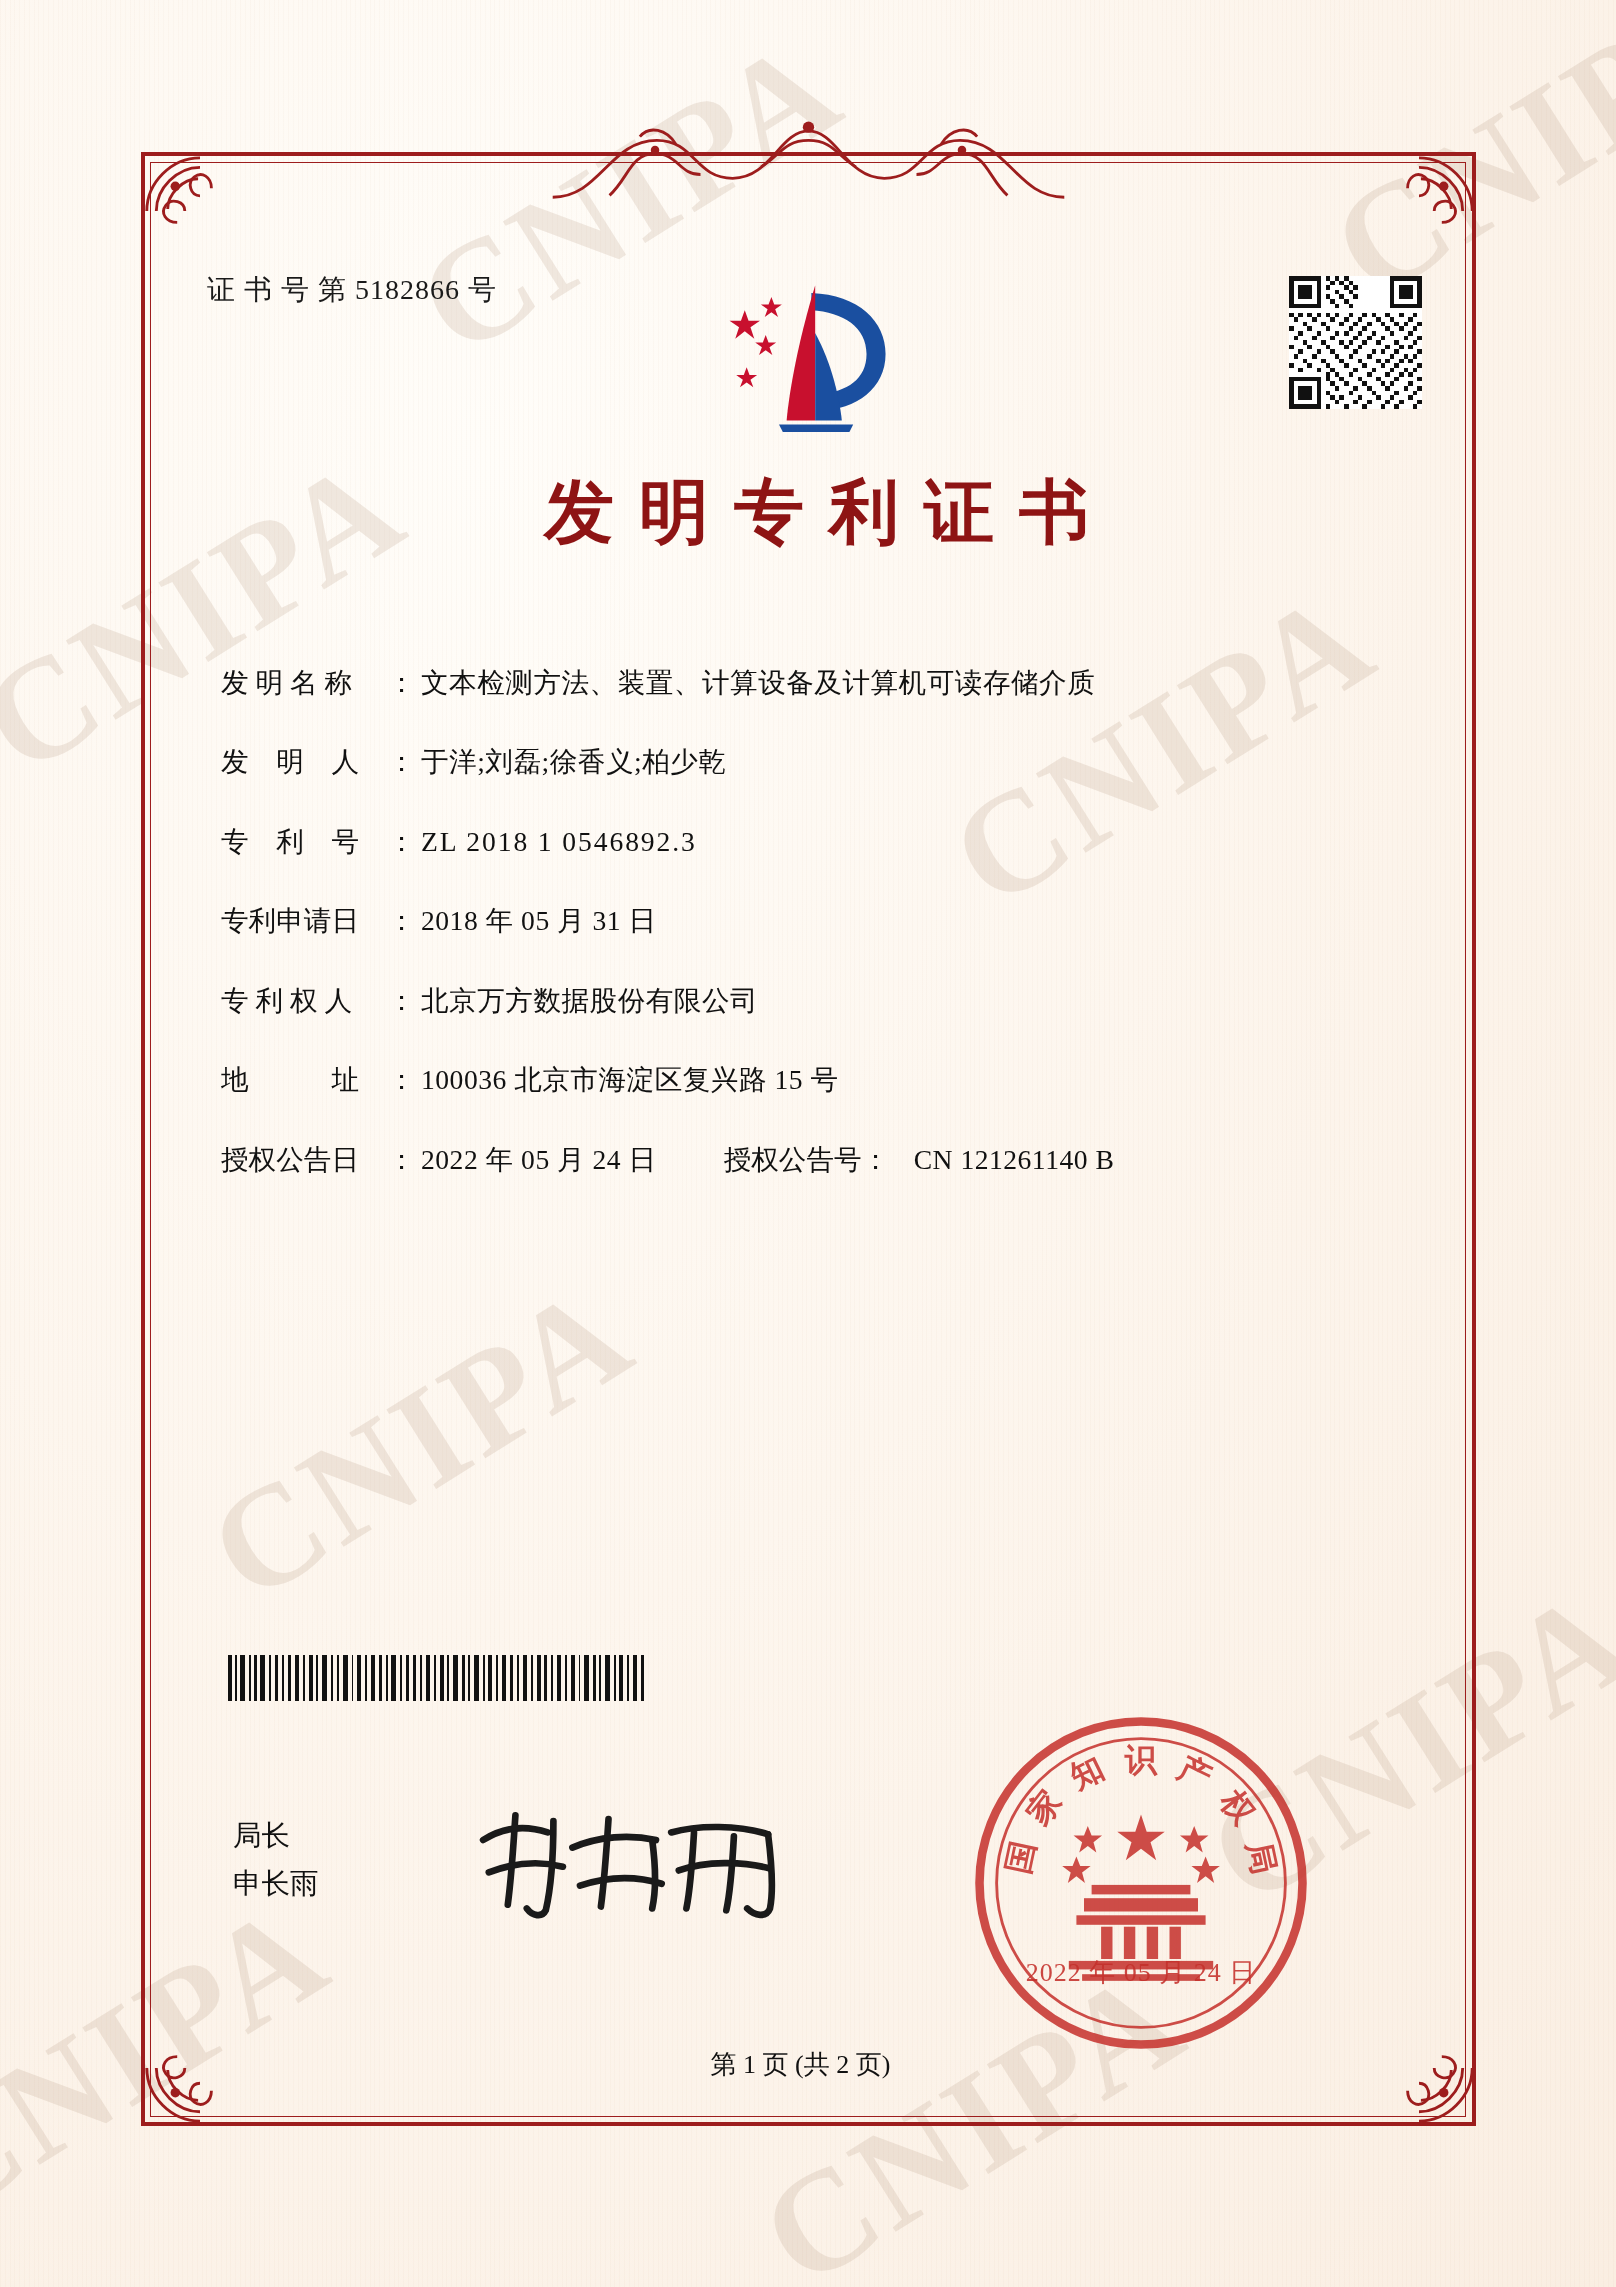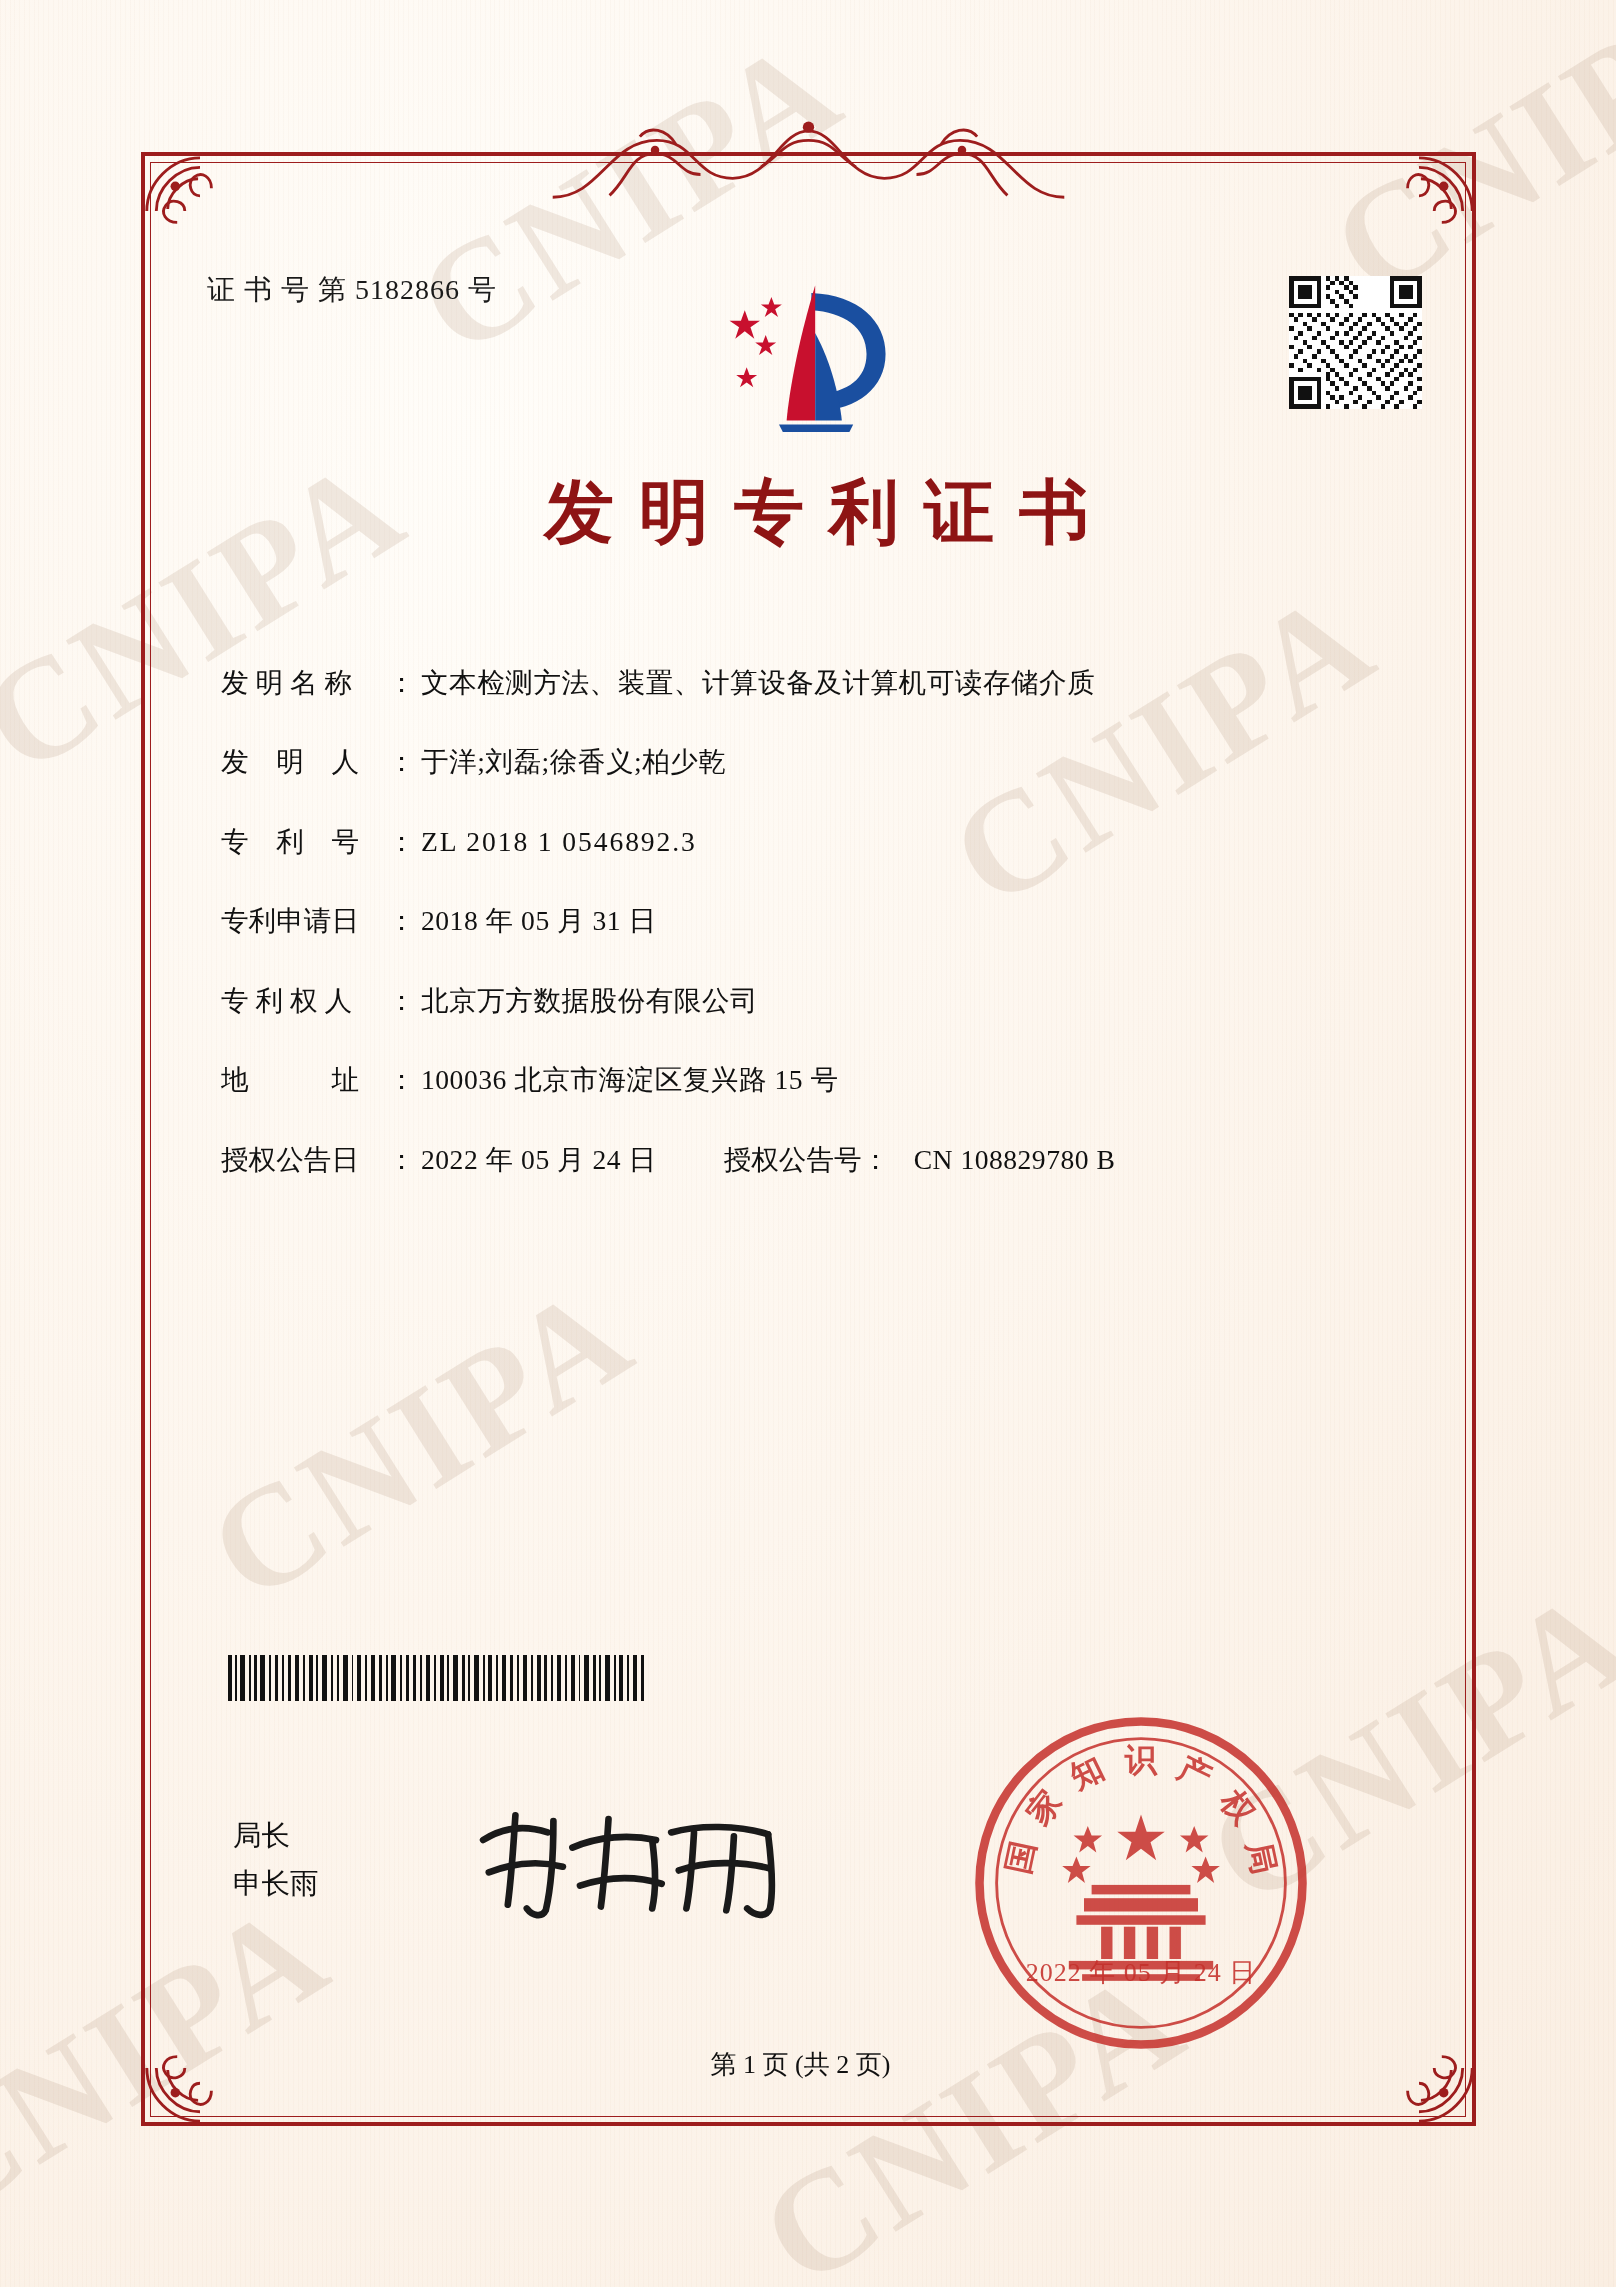--- a/index.html
+++ b/index.html
@@ -599,21 +599,21 @@
         </span>
       <span class="field-value">100036 北京市海淀区复兴路 15 号</span>
     </div>
     <div class="field-row dual">
       <span class="field-label">
           <span class="lbl-txt">授权公告日</span>
           <span class="field-colon">：</span>
         </span>
       <span class="field-value">2022 年 05 月 24 日</span>
       <span class="second-label"><span>授权公告号</span><span>：</span></span>
-      <span class="field-value">CN 108829780 B</span>
+      <span class="field-value">CN 121261140 B</span>
     </div>
   </div>
 
   <div class="paragraphs">
   </div>
 
   <div class="barcode">
     <svg viewBox="0 0 440 48" shape-rendering="crispEdges">
       <g fill="#111">
         <rect x="0" y="0" width="4" height="48"></rect>

